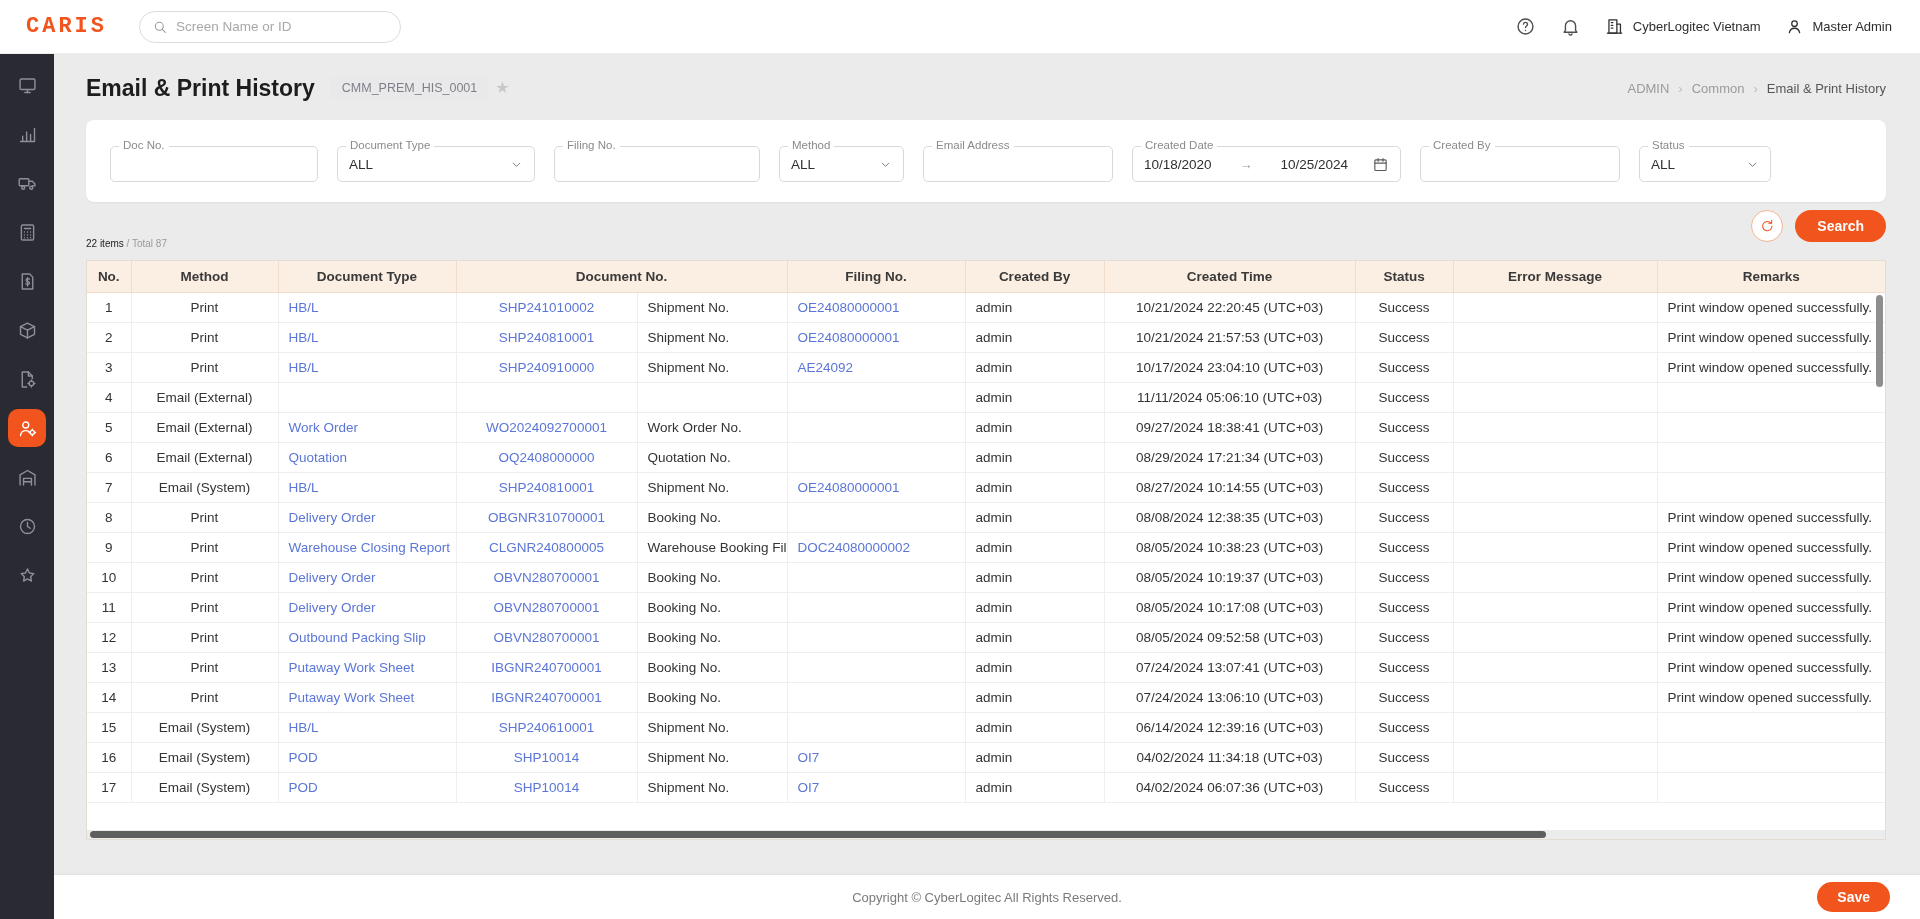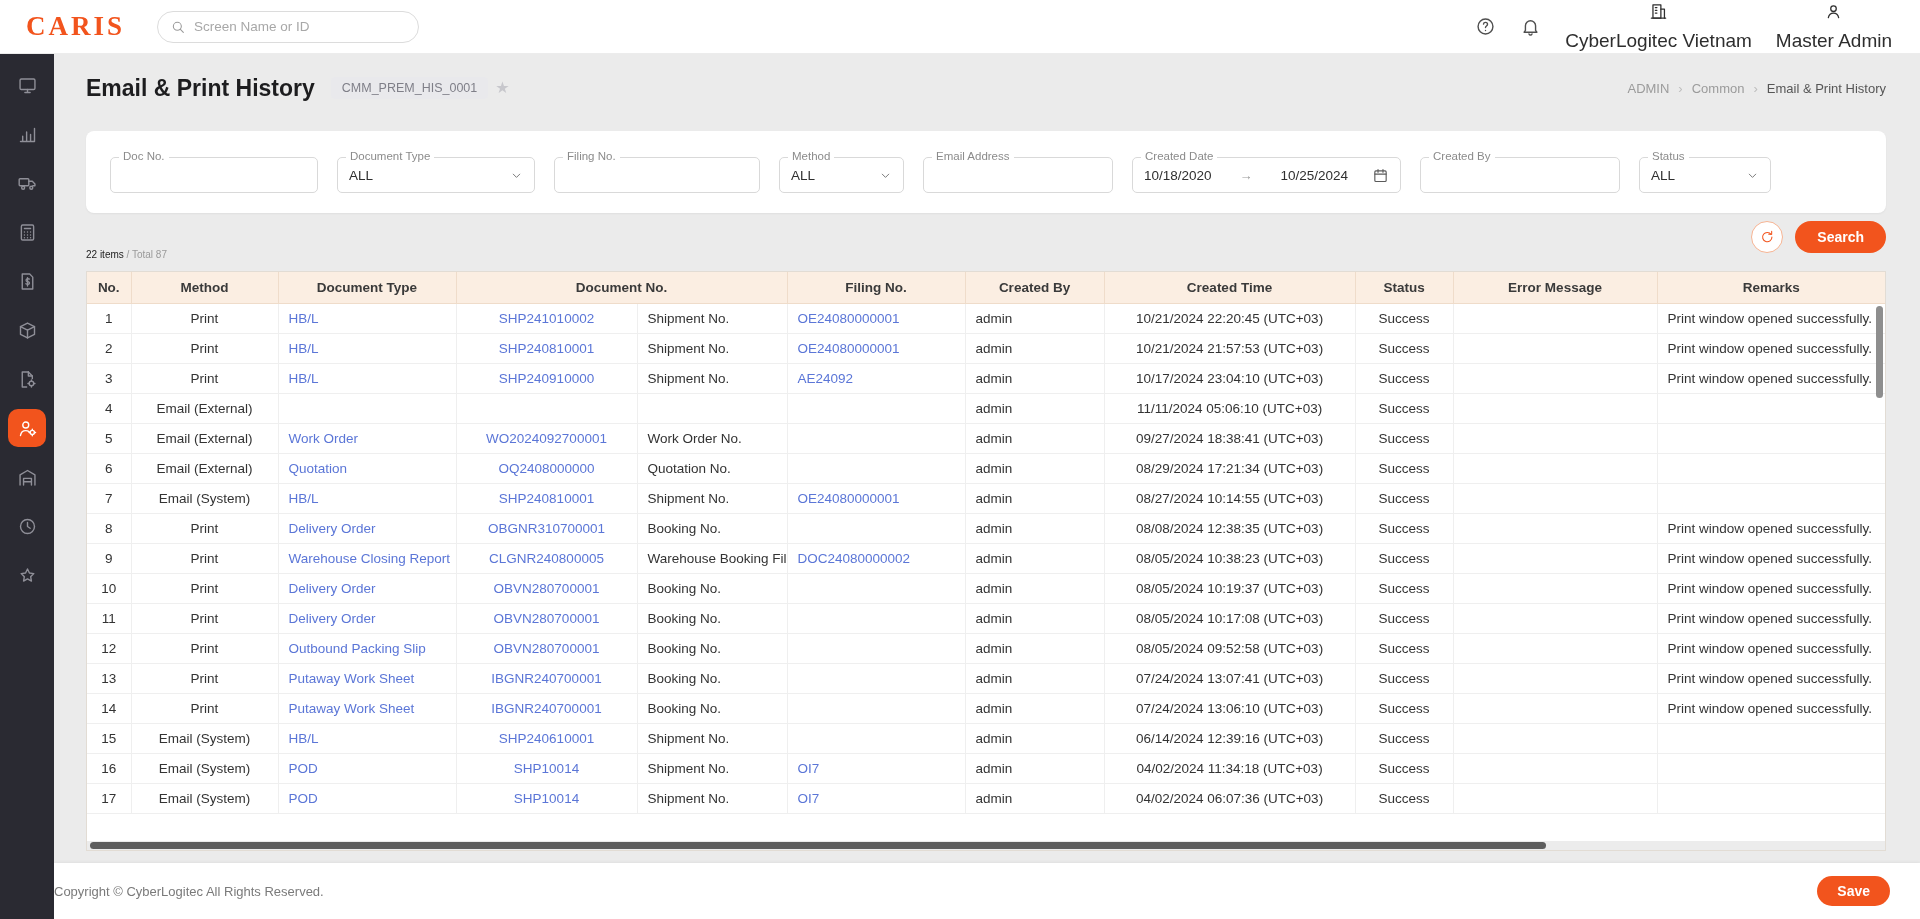--- a/index.html
+++ b/index.html
@@ -12,27 +12,27 @@
     --cell-border:#EFEFEF;
     --bg:#EBEBEB;
   }
   *{box-sizing:border-box;margin:0;padding:0;}
   html,body{width:1920px;height:919px;overflow:hidden;}
   body{font-family:"Liberation Sans","DejaVu Sans",sans-serif;background:var(--bg);color:#333;}
   svg.ic{fill:none;stroke:currentColor;stroke-width:1.6;stroke-linecap:round;stroke-linejoin:round;}
 
   
   .topbar{height:54px;background:#fff;display:flex;align-items:center;padding:0 28px 0 26px;border-bottom:1px solid #ECECEC;position:relative;z-index:5;}
-  .logo{color:var(--orange);font-weight:800;font-size:27px;letter-spacing:3px;cursor:pointer;font-family:Liberation Serif, serif;}
+  .logo{color:var(--orange);font-weight:800;font-size:22px;letter-spacing:3px;cursor:pointer;font-family:Liberation Mono, monospace;}
   .search-box{margin-left:32px;width:262px;height:32px;border:1px solid #DCDCDC;border-radius:16px;display:flex;align-items:center;padding:0 12px;gap:8px;color:#9a9a9a;background:#fff;}
   .search-box input{border:none;outline:none;flex:1;font-size:13.5px;color:#333;font-family:inherit;background:transparent;}
   .search-box input::placeholder{color:#A8A8A8;}
   .topbar-right{margin-left:auto;display:flex;align-items:center;gap:24px;color:#4f4f4f;}
   .tb-iconbtn{display:flex;align-items:center;cursor:pointer;color:#4f4f4f;}
-  .tb-entity{display:flex;align-items:center;gap:9px;font-size:19px;color:#2e2e2e;cursor:pointer;flex-direction:column;}
+  .tb-entity{display:flex;align-items:center;gap:9px;font-size:13px;color:#2e2e2e;cursor:pointer;}
 
   
   .main-row{display:flex;height:865px;}
   .sidebar{width:54px;background:var(--sidebar);display:flex;flex-direction:column;align-items:center;padding-top:12px;gap:11px;flex-shrink:0;}
   .sb-item{width:38px;height:38px;display:flex;align-items:center;justify-content:center;color:#8F8F98;border-radius:10px;cursor:pointer;}
   .sb-item svg{width:21px;height:21px;}
   .sb-item.active{background:var(--orange);color:#fff;}
   .content-col{flex:1;display:flex;flex-direction:column;background:var(--bg);min-width:0;}
   .content{flex:1;padding:14px 34px 0 32px;overflow:hidden;}
 
@@ -40,21 +40,21 @@
   .page-header{display:flex;align-items:center;height:40px;}
   .page-title{font-size:23px;font-weight:700;color:#1d1d1f;}
   .badge{margin-left:16px;background:#E9E9EC;color:#7f7f88;font-size:12.5px;padding:4px 11px;border-radius:4px;}
   .fav-star{color:#C7C7CC;font-size:16px;margin-left:7px;cursor:pointer;line-height:1;}
   .breadcrumb{margin-left:auto;font-size:13px;color:#9b9b9b;display:flex;gap:9px;align-items:center;}
   .breadcrumb .sep{color:#BEBEBE;font-size:13px;}
   .breadcrumb .crumb{cursor:pointer;}
   .breadcrumb .current{color:#565656;}
 
   
-  .filter-card{margin-top:23px;background:#fff;border-radius:8px;padding:26px 24px 20px;display:flex;gap:19px;align-items:flex-end;box-shadow:0 1px 2px rgba(0,0,0,0.05);}
+  .filter-card{margin-top:12px;background:#fff;border-radius:8px;padding:26px 24px 20px;display:flex;gap:19px;align-items:flex-end;box-shadow:0 1px 2px rgba(0,0,0,0.05);}
   .field{position:relative;height:36px;border:1px solid #D9D9D9;border-radius:5px;display:flex;align-items:center;padding:0 11px;background:#fff;}
   .field .flabel{position:absolute;top:-8px;left:8px;background:#fff;padding:0 4px;font-size:11.5px;color:#8b8b8b;white-space:nowrap;}
   .field input{border:none;outline:none;width:100%;font-size:13.5px;color:#2f2f2f;font-family:inherit;}
   .field .val{font-size:13.5px;color:#2f2f2f;}
   .field.select{justify-content:space-between;cursor:pointer;}
   .chev{width:13px;height:13px;color:#666;flex-shrink:0;}
   .f-docno{width:208px;}.f-doctype{width:198px;}.f-filing{width:206px;}.f-method{width:125px;}
   .f-email{width:190px;}.f-date{width:269px;}.f-createdby{width:200px;}.f-status{width:132px;}
   .field.date{justify-content:space-between;cursor:pointer;}
   .date .arrow{color:#9a9a9a;font-size:13px;padding:0 4px;}
@@ -76,21 +76,21 @@
   thead th:last-child{border-right:none;margin-left:32px;}
   tbody td{height:30px;font-size:13.5px;color:#333;border-right:1px solid var(--cell-border);border-bottom:1px solid var(--cell-border);padding:0 10px;white-space:nowrap;overflow:hidden;background:#fff;}
   tbody td:last-child{border-right:none;}
   td.c{text-align:center;}td.l{text-align:left;}
   .link{color:var(--link);cursor:pointer;}
   .vscroll{position:absolute;top:34px;right:2px;width:7px;height:92px;background:#8E8E8E;border-radius:4px;}
   .hscroll{position:absolute;left:0;right:0;bottom:0;height:9px;background:#ECECEC;}
   .hscroll .thumb{position:absolute;left:3px;top:1px;height:7px;width:81%;background:#5E5E5E;border-radius:4px;cursor:pointer;}
 
   
-  .footer{height:56px;background:#fff;position:relative;display:flex;align-items:center;justify-content:flex-start;box-shadow:0 -1px 3px rgba(0,0,0,0.05);}
+  .footer{height:44px;background:#fff;position:relative;display:flex;align-items:center;justify-content:center;box-shadow:0 -1px 3px rgba(0,0,0,0.05);}
   .footer .copyright{font-size:13px;color:#7a7a7a;}
   .footer .btn{position:absolute;right:30px;height:30px;border-radius:15px;padding:0 20px;}
 </style>
 </head>
 <body>
 
 <div class="app">
 
   <header class="topbar">
     <div class="logo">CARIS</div>

